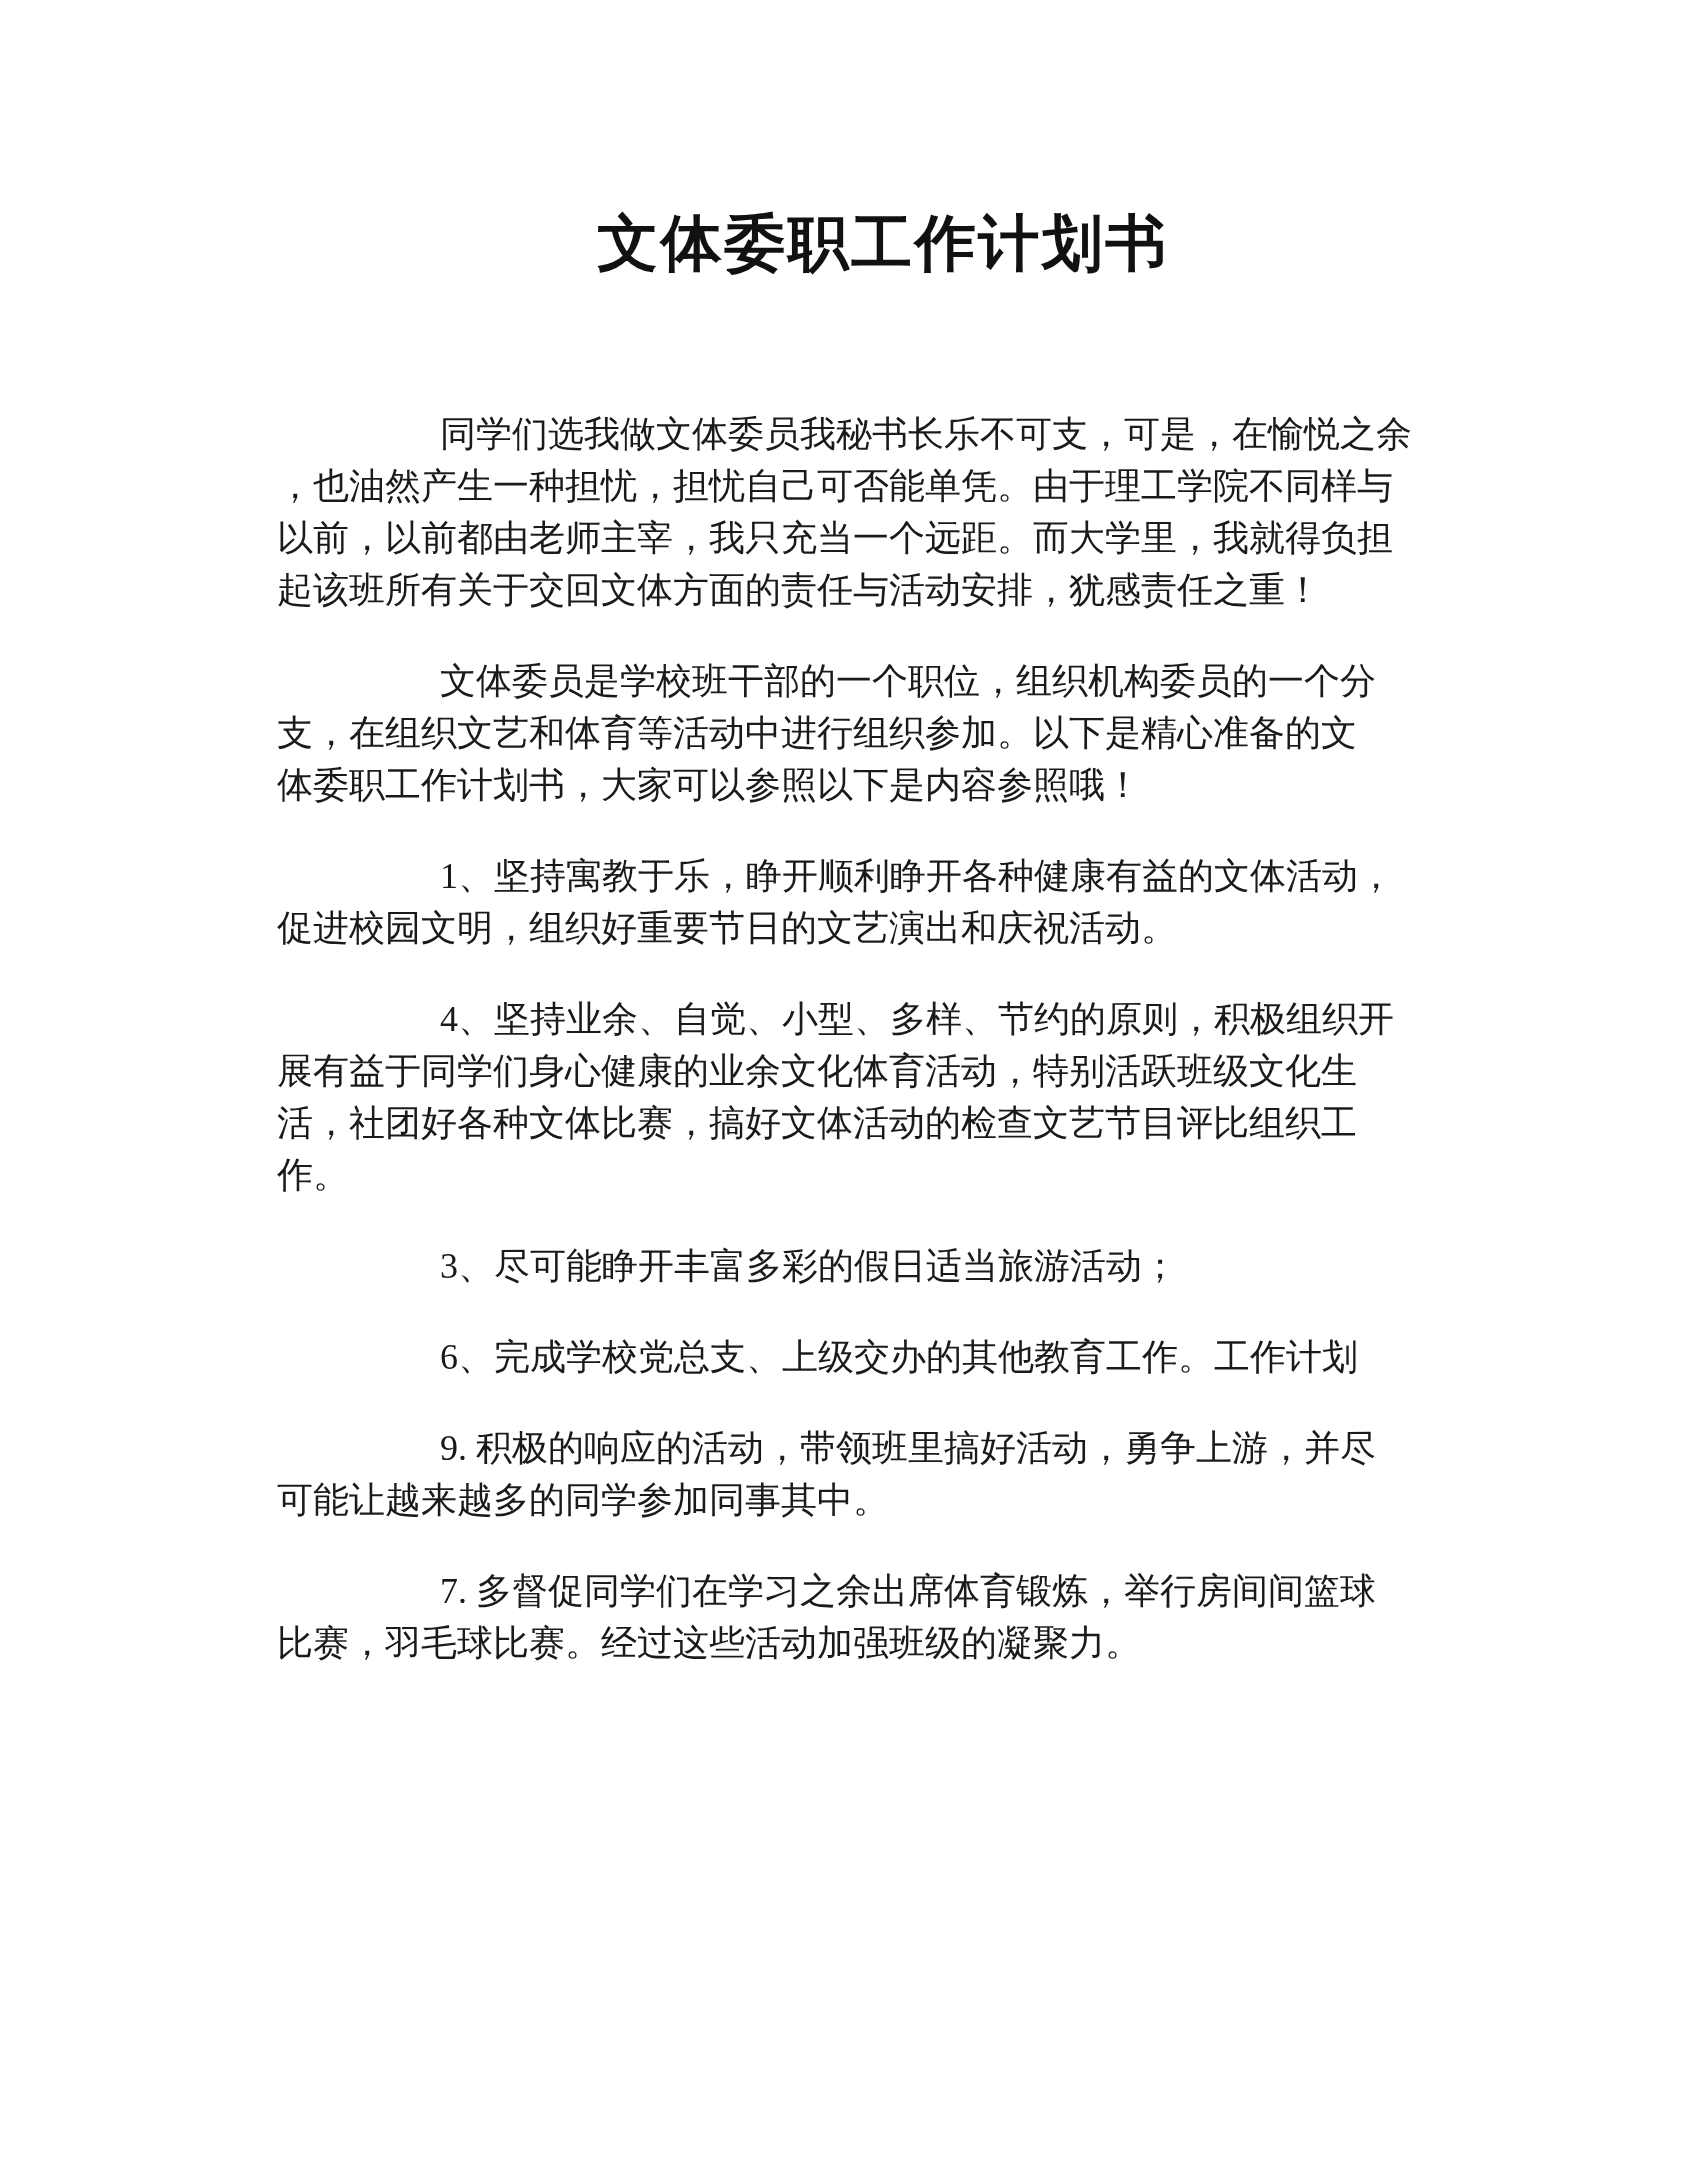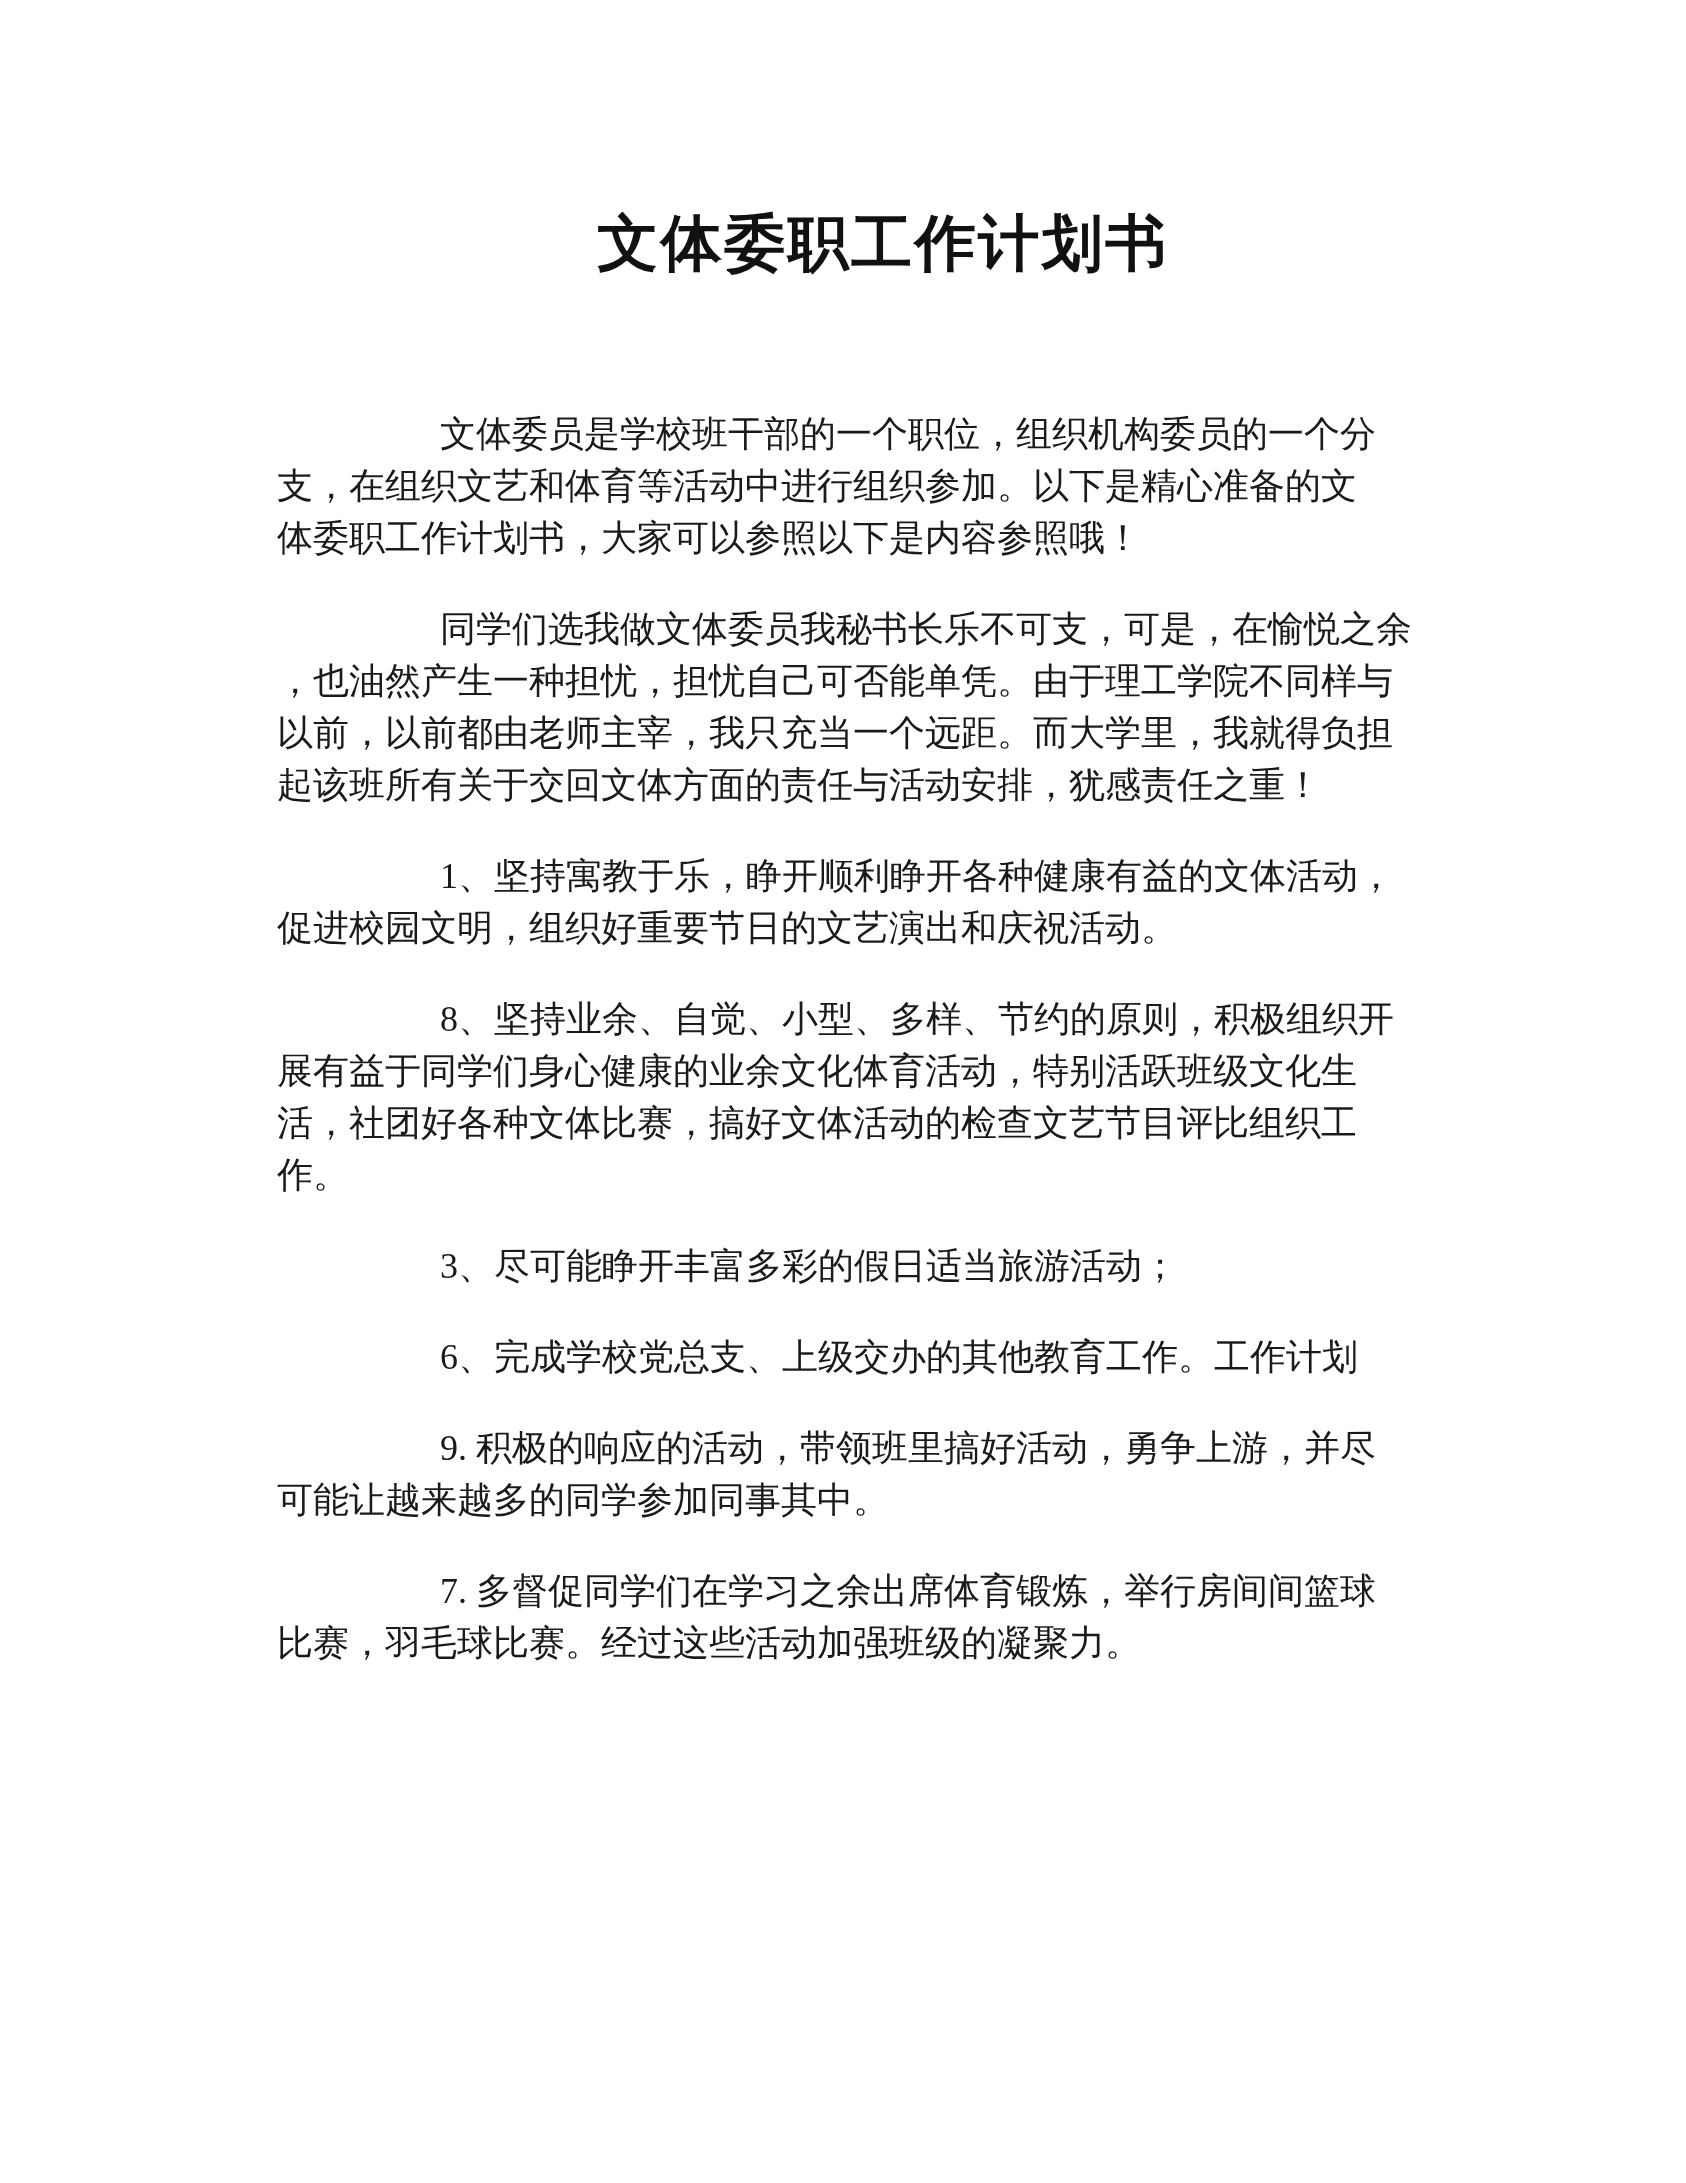--- a/index.html
+++ b/index.html
@@ -43,34 +43,34 @@
     letter-spacing: 0;
   }
 </style>
 </head>
 <body>
 
 <div class="page">
   <h1 class="doc-title">文体委职工作计划书</h1>
 
   <div class="content">
-    <p class="block">文体委员是学校班干部的一个职位，组织机构委员的一个分
-支，在组织文艺和体育等活动中进行组织参加。以下是精心准备的文
-体委职工作计划书，大家可以参照以下是内容参照哦！</p>
-
     <p class="block">同学们选我做文体委员我秘书长乐不可支，可是，在愉悦之余
 ，也油然产生一种担忧，担忧自己可否能单凭。由于理工学院不同样与
 以前，以前都由老师主宰，我只充当一个远距。而大学里，我就得负担
 起该班所有关于交回文体方面的责任与活动安排，犹感责任之重！</p>
 
+    <p class="block">文体委员是学校班干部的一个职位，组织机构委员的一个分
+支，在组织文艺和体育等活动中进行组织参加。以下是精心准备的文
+体委职工作计划书，大家可以参照以下是内容参照哦！</p>
+
 
     <p class="block">1、坚持寓教于乐，睁开顺利睁开各种健康有益的文体活动，
 促进校园文明，组织好重要节日的文艺演出和庆祝活动。</p>
 
-    <p class="block">8、坚持业余、自觉、小型、多样、节约的原则，积极组织开
+    <p class="block">4、坚持业余、自觉、小型、多样、节约的原则，积极组织开
 展有益于同学们身心健康的业余文化体育活动，特别活跃班级文化生
 活，社团好各种文体比赛，搞好文体活动的检查文艺节目评比组织工
 作。</p>
 
     <p class="block">3、尽可能睁开丰富多彩的假日适当旅游活动；</p>
 
     <p class="block">6、完成学校党总支、上级交办的其他教育工作。工作计划</p>
 
     <p class="block">9. 积极的响应的活动，带领班里搞好活动，勇争上游，并尽
 可能让越来越多的同学参加同事其中。</p>

